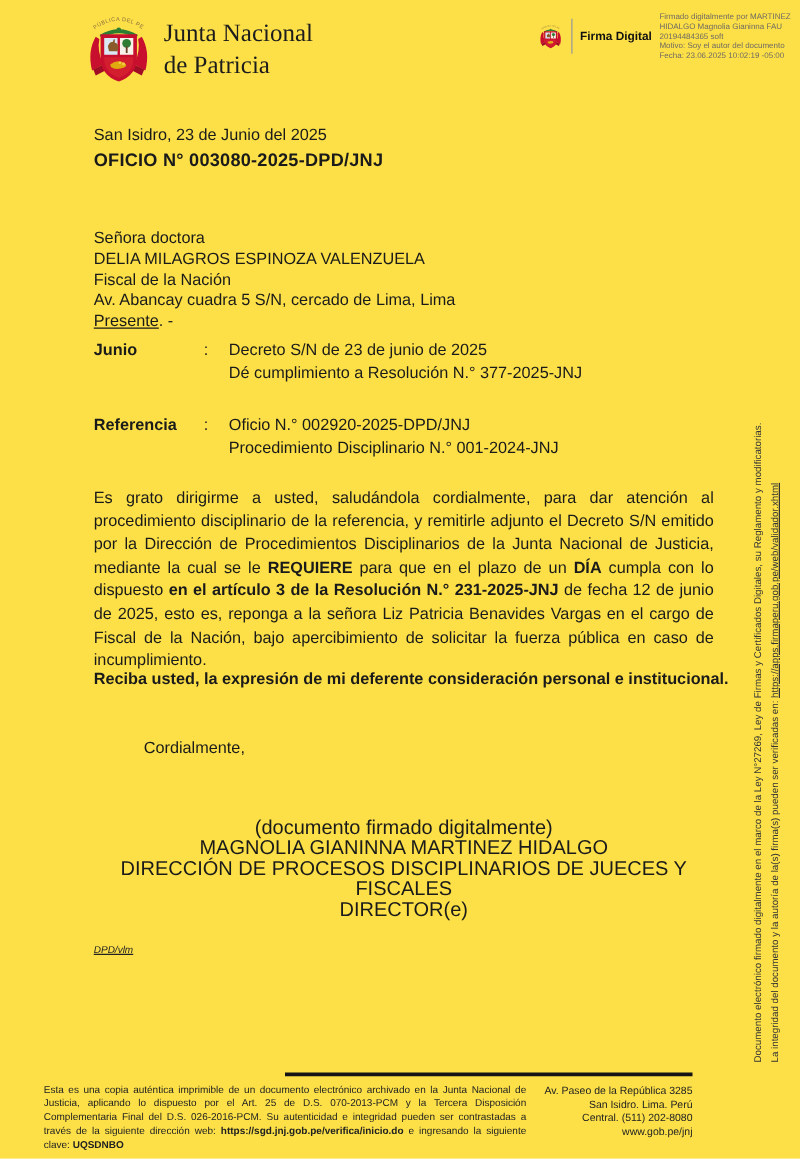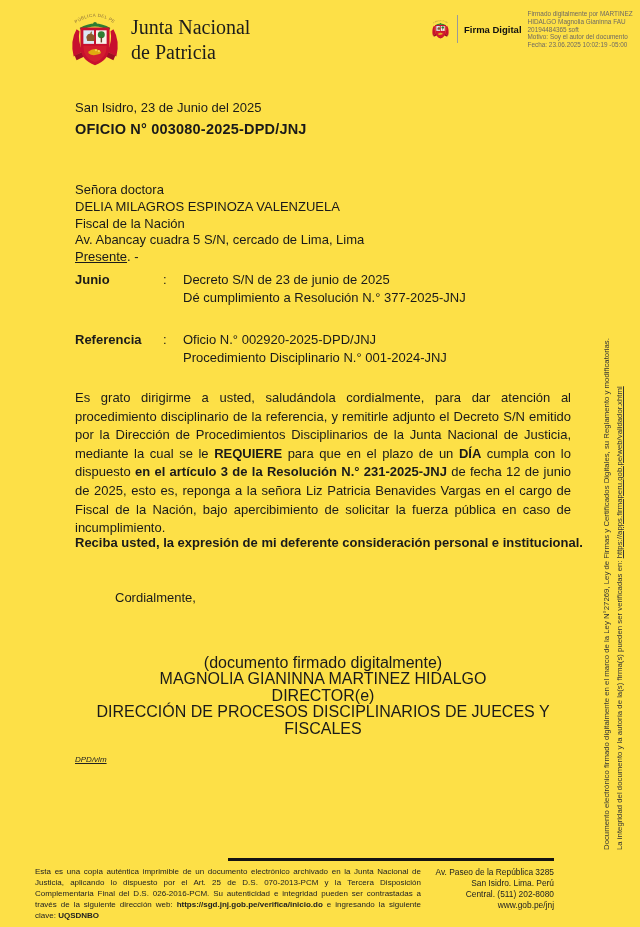--- a/index.html
+++ b/index.html
@@ -135,22 +135,22 @@
     </div>
   </div>
 
   <div class="body-par"><span>Es grato dirigirme a usted, saludándola cordialmente, para dar atención al procedimiento disciplinario de la referencia, y remitirle adjunto el Decreto S/N emitido por la Dirección de Procedimientos Disciplinarios de la Junta Nacional de Justicia, mediante la cual se le </span><span style="font-weight: bold;">REQUIERE</span><span> para que en el plazo de un </span><span style="font-weight: bold;">DÍA</span><span> cumpla con lo dispuesto </span><span style="font-weight: bold;">en el artículo 3 de la Resolución N.° 231-2025-JNJ</span><span> de fecha 12 de junio de 2025, esto es, reponga a la señora Liz Patricia Benavides Vargas en el cargo de Fiscal de la Nación, bajo apercibimiento de solicitar la fuerza pública en caso de incumplimiento.</span></div>
   <div class="closing">Reciba usted, la expresión de mi deferente consideración personal e institucional.</div>
   <div class="farewell">Cordialmente,</div>
 
   <div class="signature">
     <div>(documento firmado digitalmente)</div>
     <div class="bold">MAGNOLIA GIANINNA MARTINEZ HIDALGO</div>
+    <div>DIRECCIÓN DE PROCESOS DISCIPLINARIOS DE JUECES Y FISCALES</div>
     <div>DIRECTOR(e)</div>
-    <div>DIRECCIÓN DE PROCESOS DISCIPLINARIOS DE JUECES Y FISCALES</div>
   </div>
 
   <div class="initials">DPD/vlm</div>
 
   <div class="footer-line"></div>
   <div class="footer-left"><span>Esta es una copia auténtica imprimible de un documento electrónico archivado en la Junta Nacional de Justicia, aplicando lo dispuesto por el Art. 25 de D.S. 070-2013-PCM y la Tercera Disposición Complementaria Final del D.S. 026-2016-PCM. Su autenticidad e integridad pueden ser contrastadas a través de la siguiente dirección web: </span><span style="font-weight: bold;">https://sgd.jnj.gob.pe/verifica/inicio.do</span><span> e ingresando la siguiente clave: </span><span style="font-weight: bold;">UQSDNBO</span></div>
   <div class="footer-right">
     <div>Av. Paseo de la República 3285</div>
     <div>San Isidro. Lima. Perú</div>
     <div>Central. (511) 202-8080</div>

